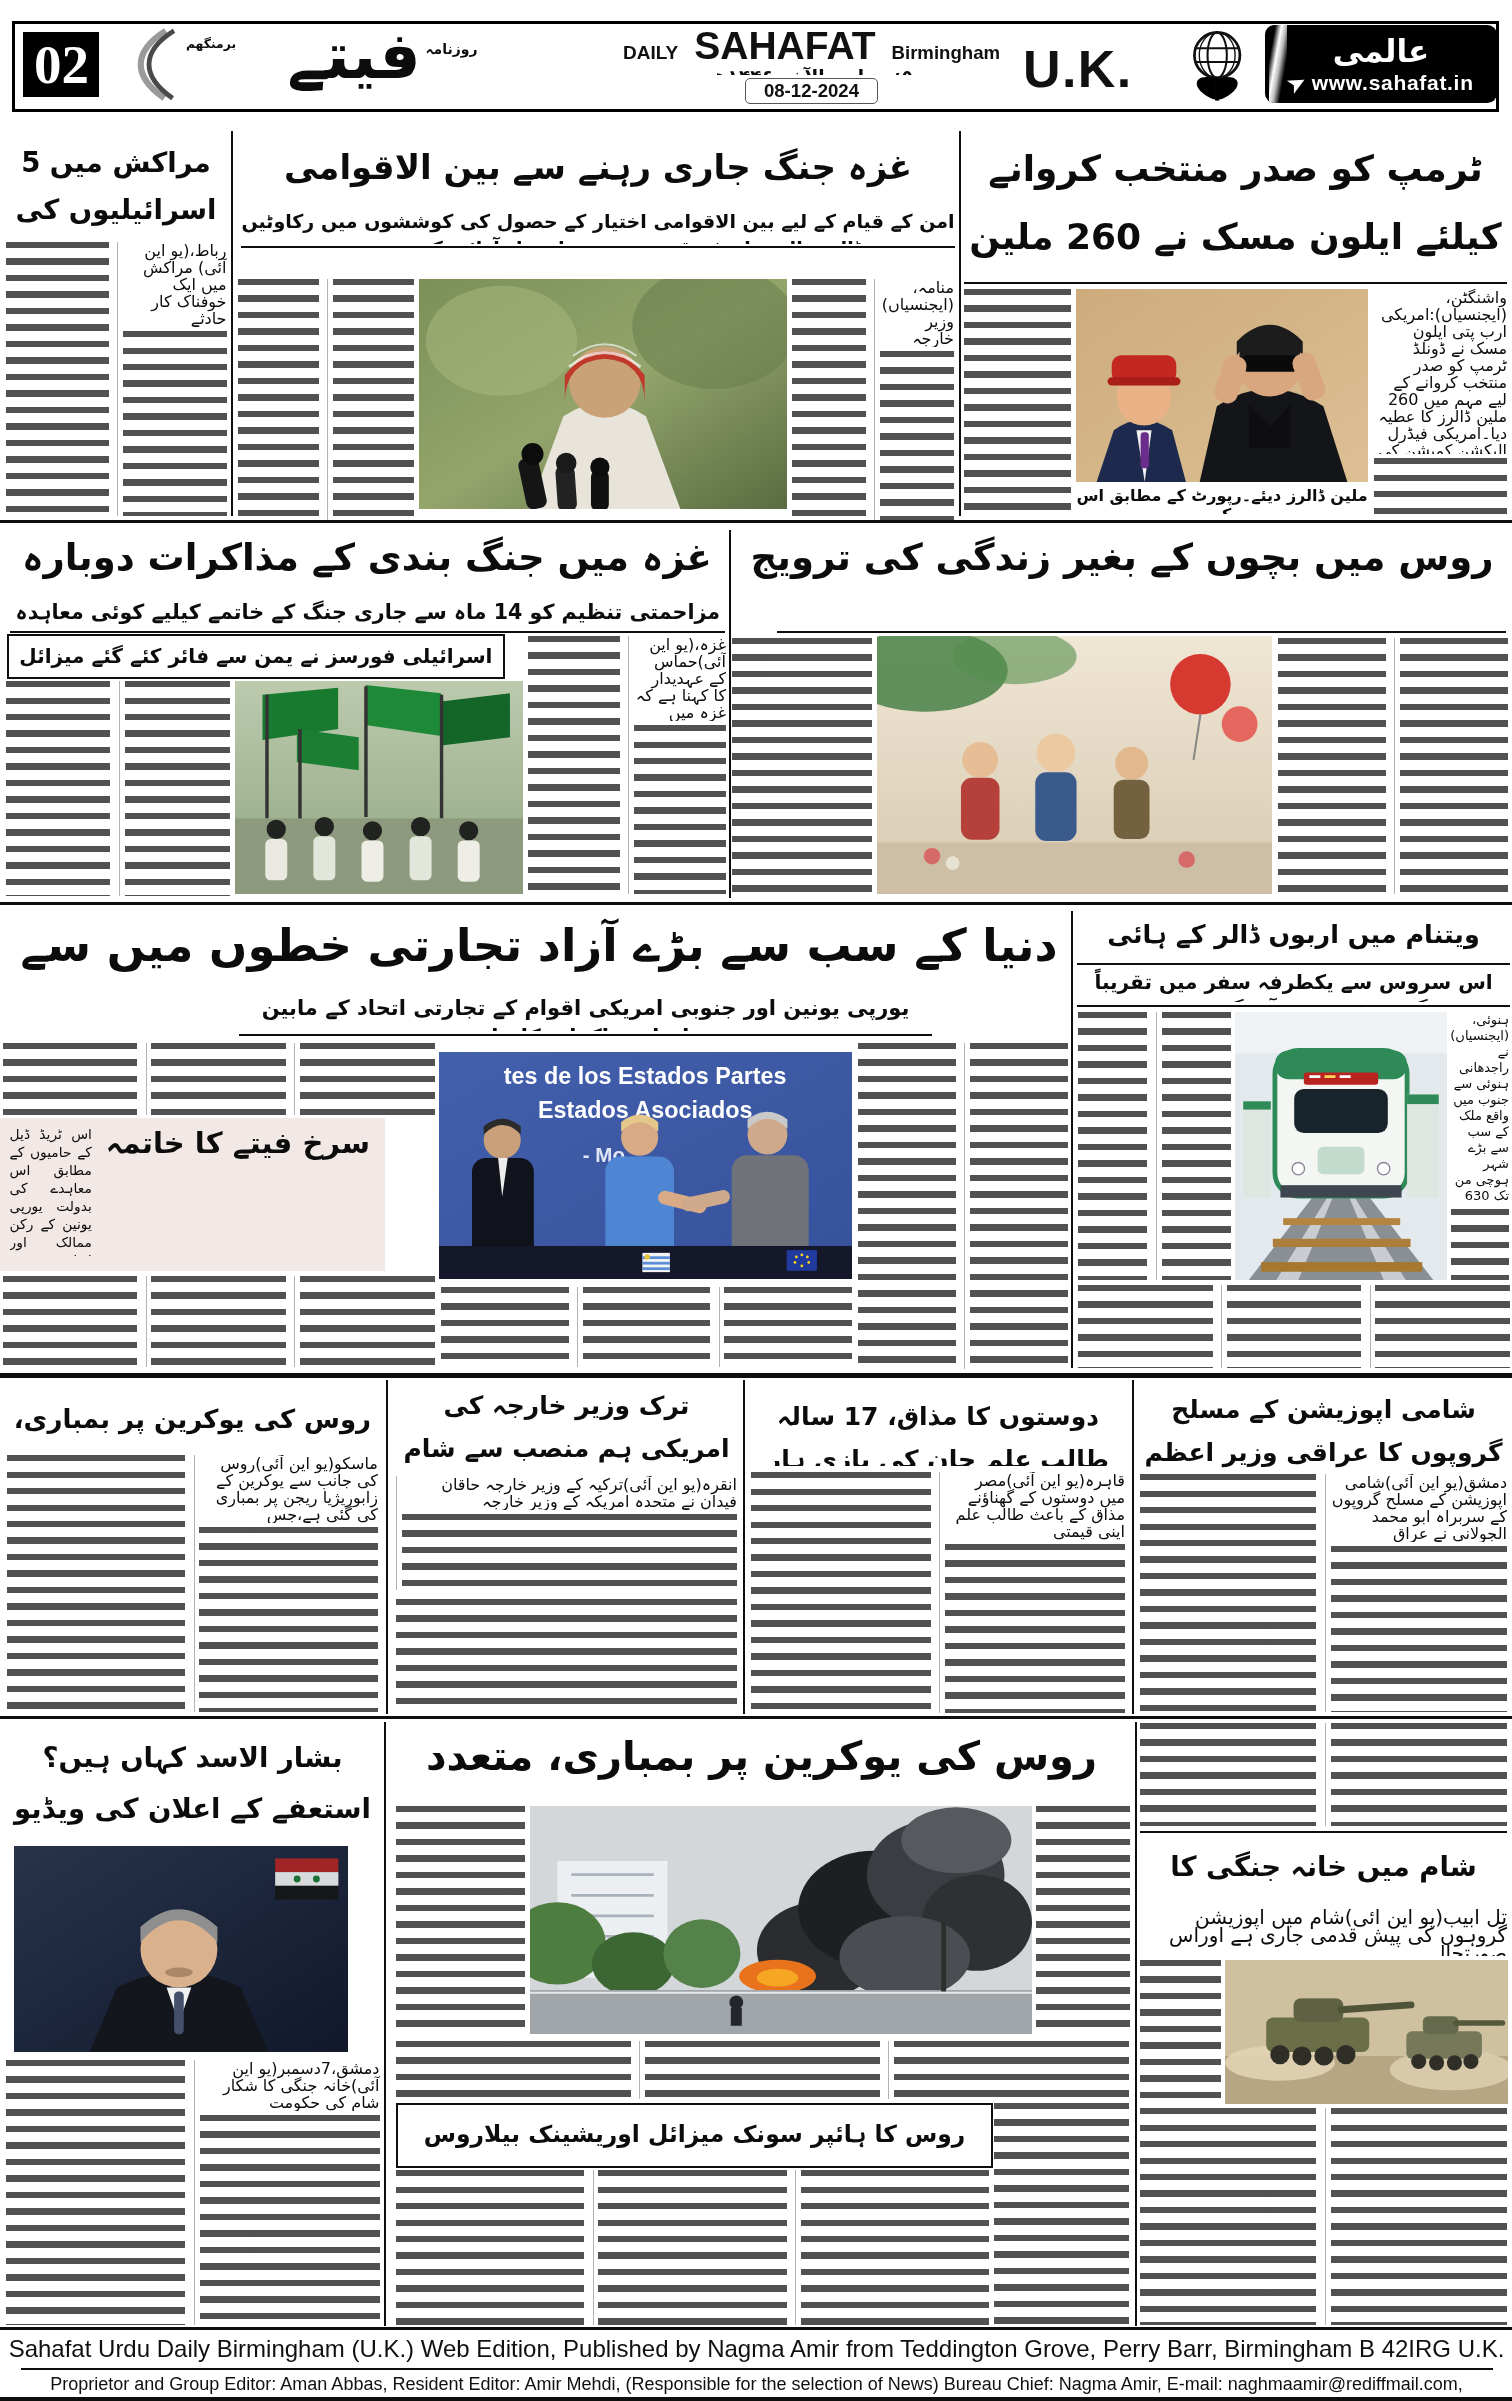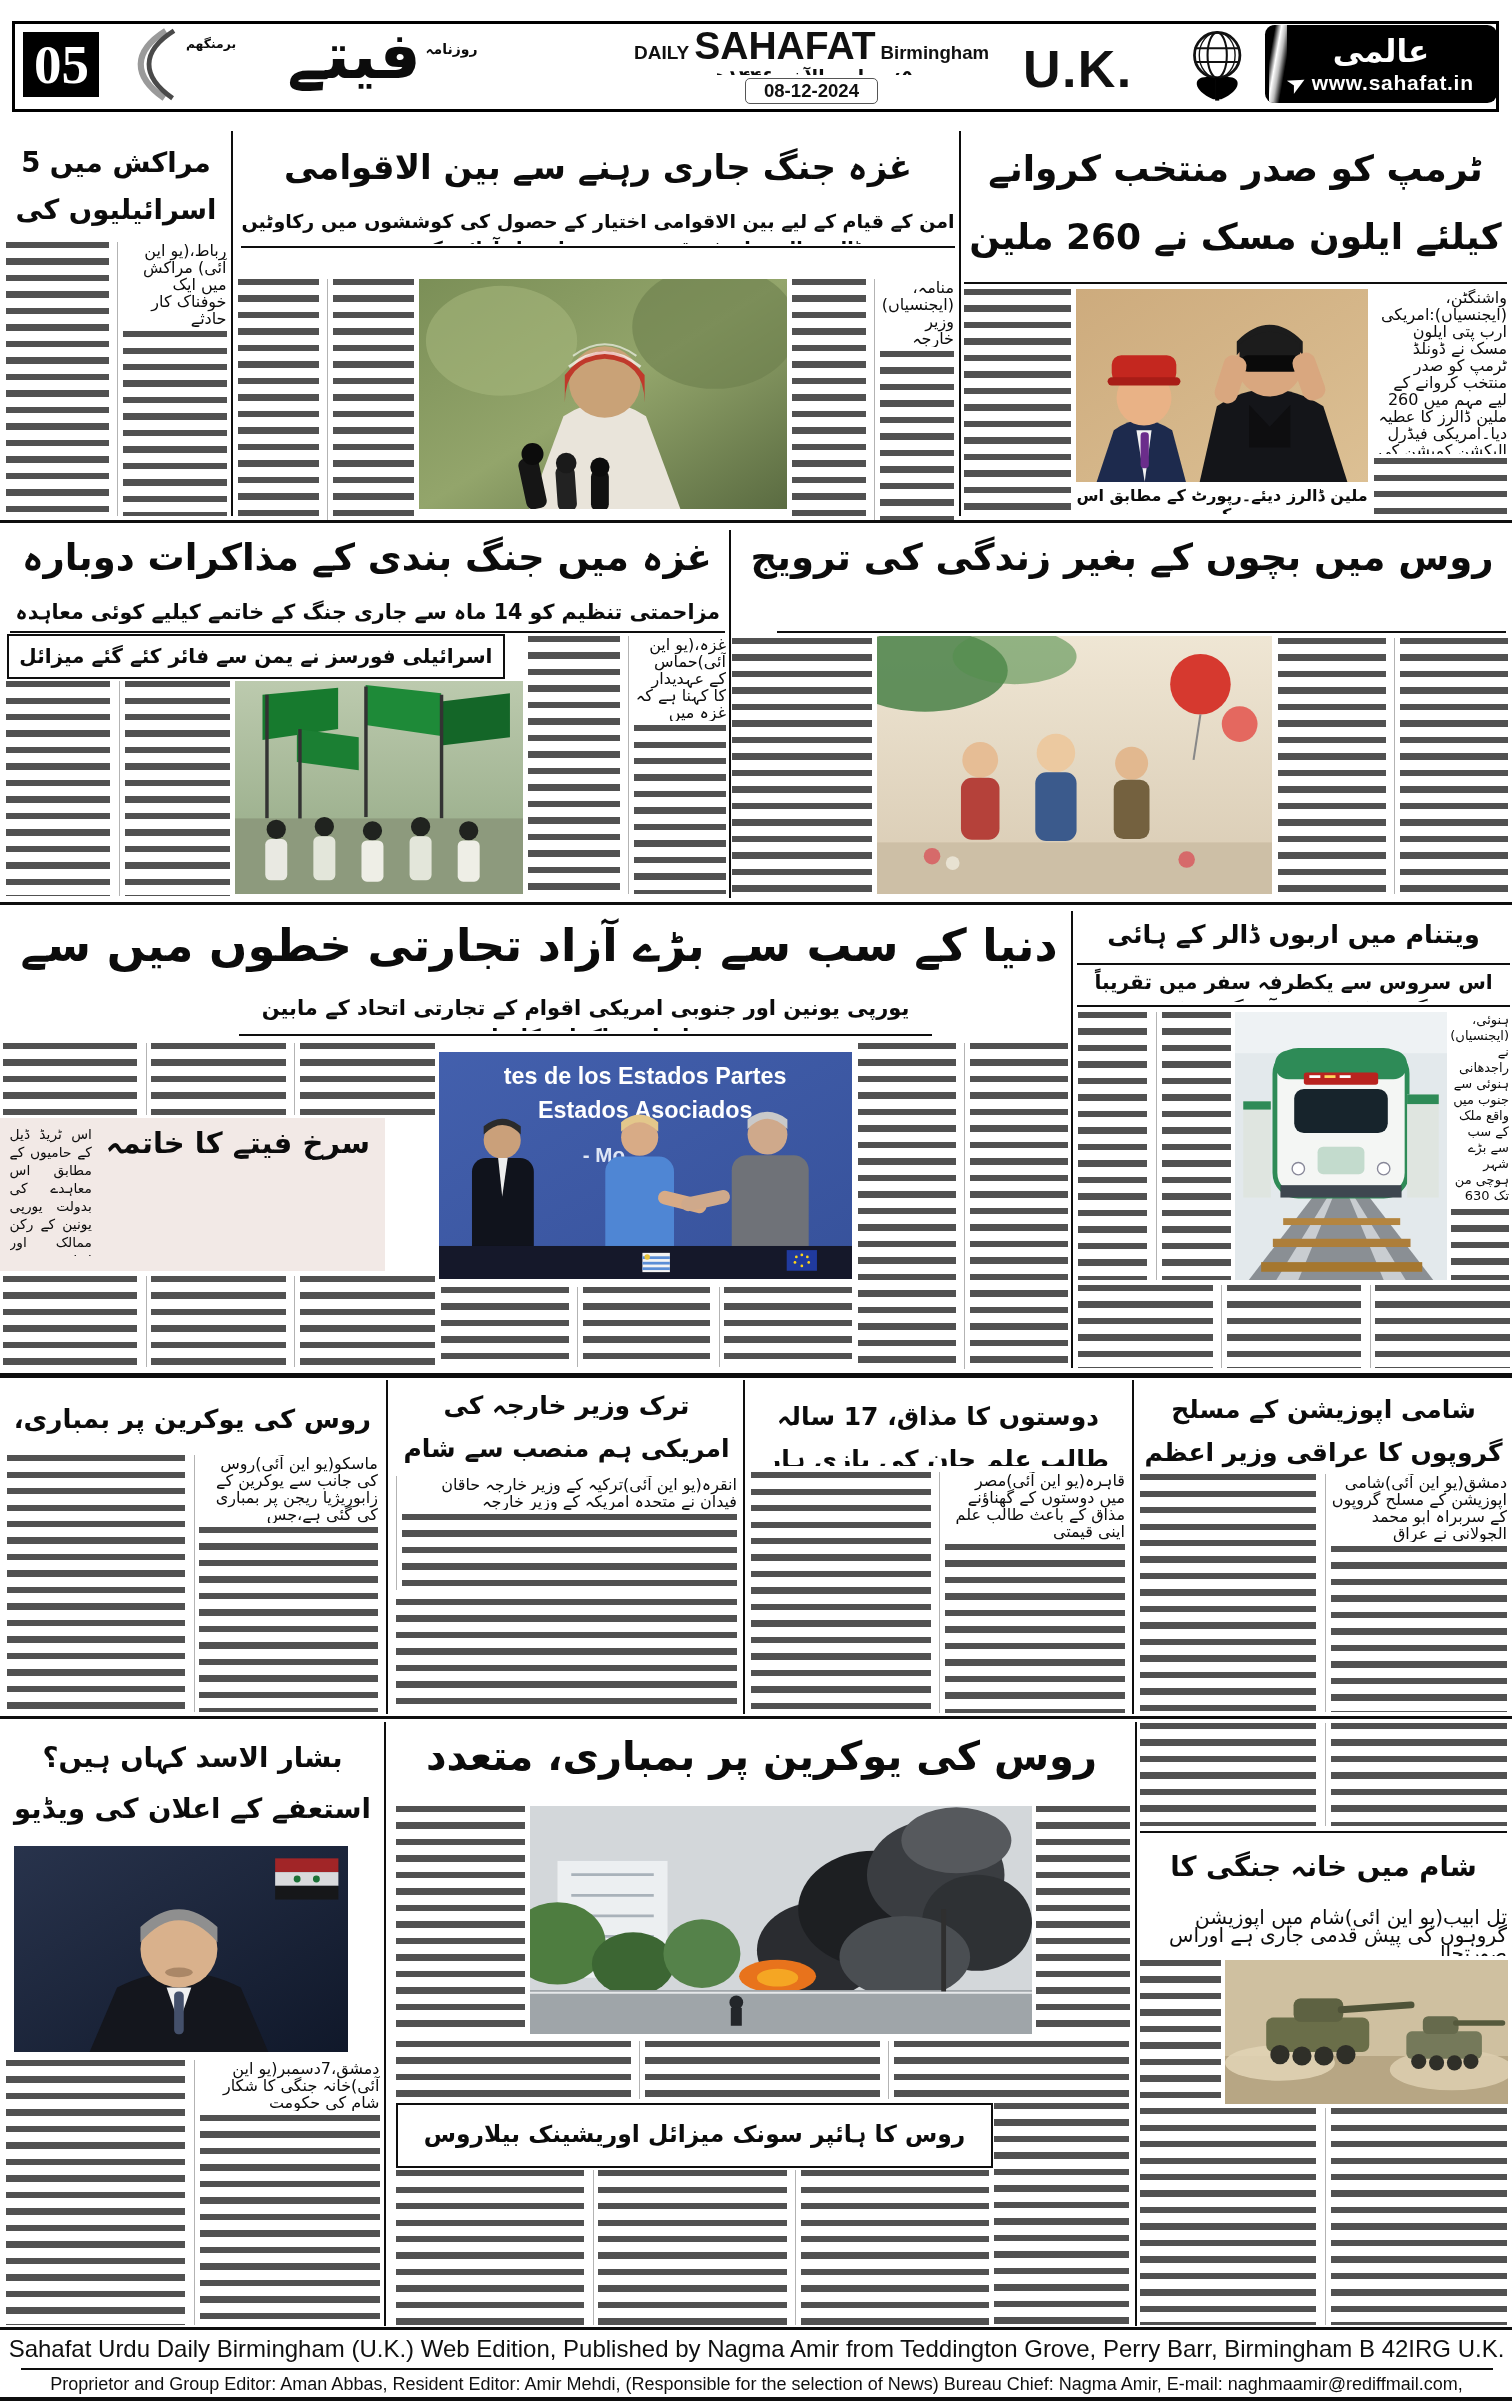--- a/index.html
+++ b/index.html
@@ -18,41 +18,41 @@
   .cap{font-weight:700;text-align:center;}
   .box{border:2.1px solid #0e0e0e;background:#fff;display:flex;align-items:center;justify-content:center;}
   .photo{overflow:hidden;background:#ccc;}
   .photo svg{display:block;width:100%;height:100%;}
   
   .mast-bar{border:3.4px solid #000;background:#fff;}
   .pn{background:#000;color:#fff;display:flex;align-items:center;justify-content:center;
       font-family:"Liberation Serif",serif;font-weight:700;font-size:55px;}
   .mast-urdu{font-weight:900;text-align:center;line-height:1.05;}
   .mast-center{display:flex;flex-direction:column;align-items:center;justify-content:center;gap:2.8px;}
-  .mast-line1{display:flex;align-items:baseline;gap:5px;font-weight:900;}
+  .mast-line1{display:flex;align-items:baseline;gap:16px;font-weight:900;}
   .datebox{border:1.4px solid #555;border-radius:5px;padding:0.7px 18px;font-weight:700;font-size:18.6px;}
   .worldbox{background:#000;border-radius:9.6px;color:#fff;display:flex;flex-direction:column;
             align-items:center;justify-content:center;gap:1.4px;position:relative;overflow:hidden;}
   .worldbox .sw{position:absolute;left:4.1px;top:0;bottom:0;width:18px;
             background:linear-gradient(100deg,rgba(255,255,255,0) 20%,#fff 40%,#bbb 55%,rgba(255,255,255,0) 75%);}
   .weburl{font-weight:700;font-size:21px;letter-spacing:0.7px;display:flex;align-items:center;gap:5.5px;}
   .arrow{display:inline-block;transform:rotate(-28deg);font-size:20.6px;}
   .inset{background:#f2e9e6;padding:6.9px 9.6px;box-sizing:border-box;}
   .inset-head{font-weight:900;text-align:center;font-size:29px;line-height:1.2;float:right;margin:0 0 4.1px 8.3px;padding:1.4px 5.5px;}
   .inset-text{font-size:13.8px;line-height:18px;text-align:justify;}
   .ftr{ text-align:center;font-weight:400;color:#101010;}
 </style>
 </head>
 <body>
 
 <div class="page">
 
   <div class="abs mast-bar" style="left:12.4px;top:20.6px;width:1481px;height:85px;"></div>
   <div class="abs pn" style="left:23.4px;top:32px;width:76px;height:65px;">
-      <span>05</span>
+      <span>02</span>
     </div>
   <svg class="abs" style="left:105px;top:27.5px;" width="76" height="73" viewBox="0 0 110 106">
     <path d="M88 4 C40 34 40 70 86 102" stroke="#9a9a9a" stroke-width="9" fill="none"></path>
     <path d="M100 4 C52 34 52 70 98 102" stroke="#4a4a4a" stroke-width="7" fill="none"></path>
   </svg>
   <div class="abs u mast-urdu" style="left:175px;top:22px;width:358px;height:81px;font-size:65px;">فیتے</div>
   <div class="abs u" style="left:410px;top:41px;width:83px;height:19px;font-size:14px;font-weight:700;text-align:center;">روزنامہ</div>
   <div class="abs u" style="left:180px;top:36px;width:62px;height:18px;font-size:12.4px;font-weight:700;text-align:center;">برمنگھم</div>
 
   <div class="abs mast-center" style="left:605px;top:27.5px;width:413px;height:76px;">

